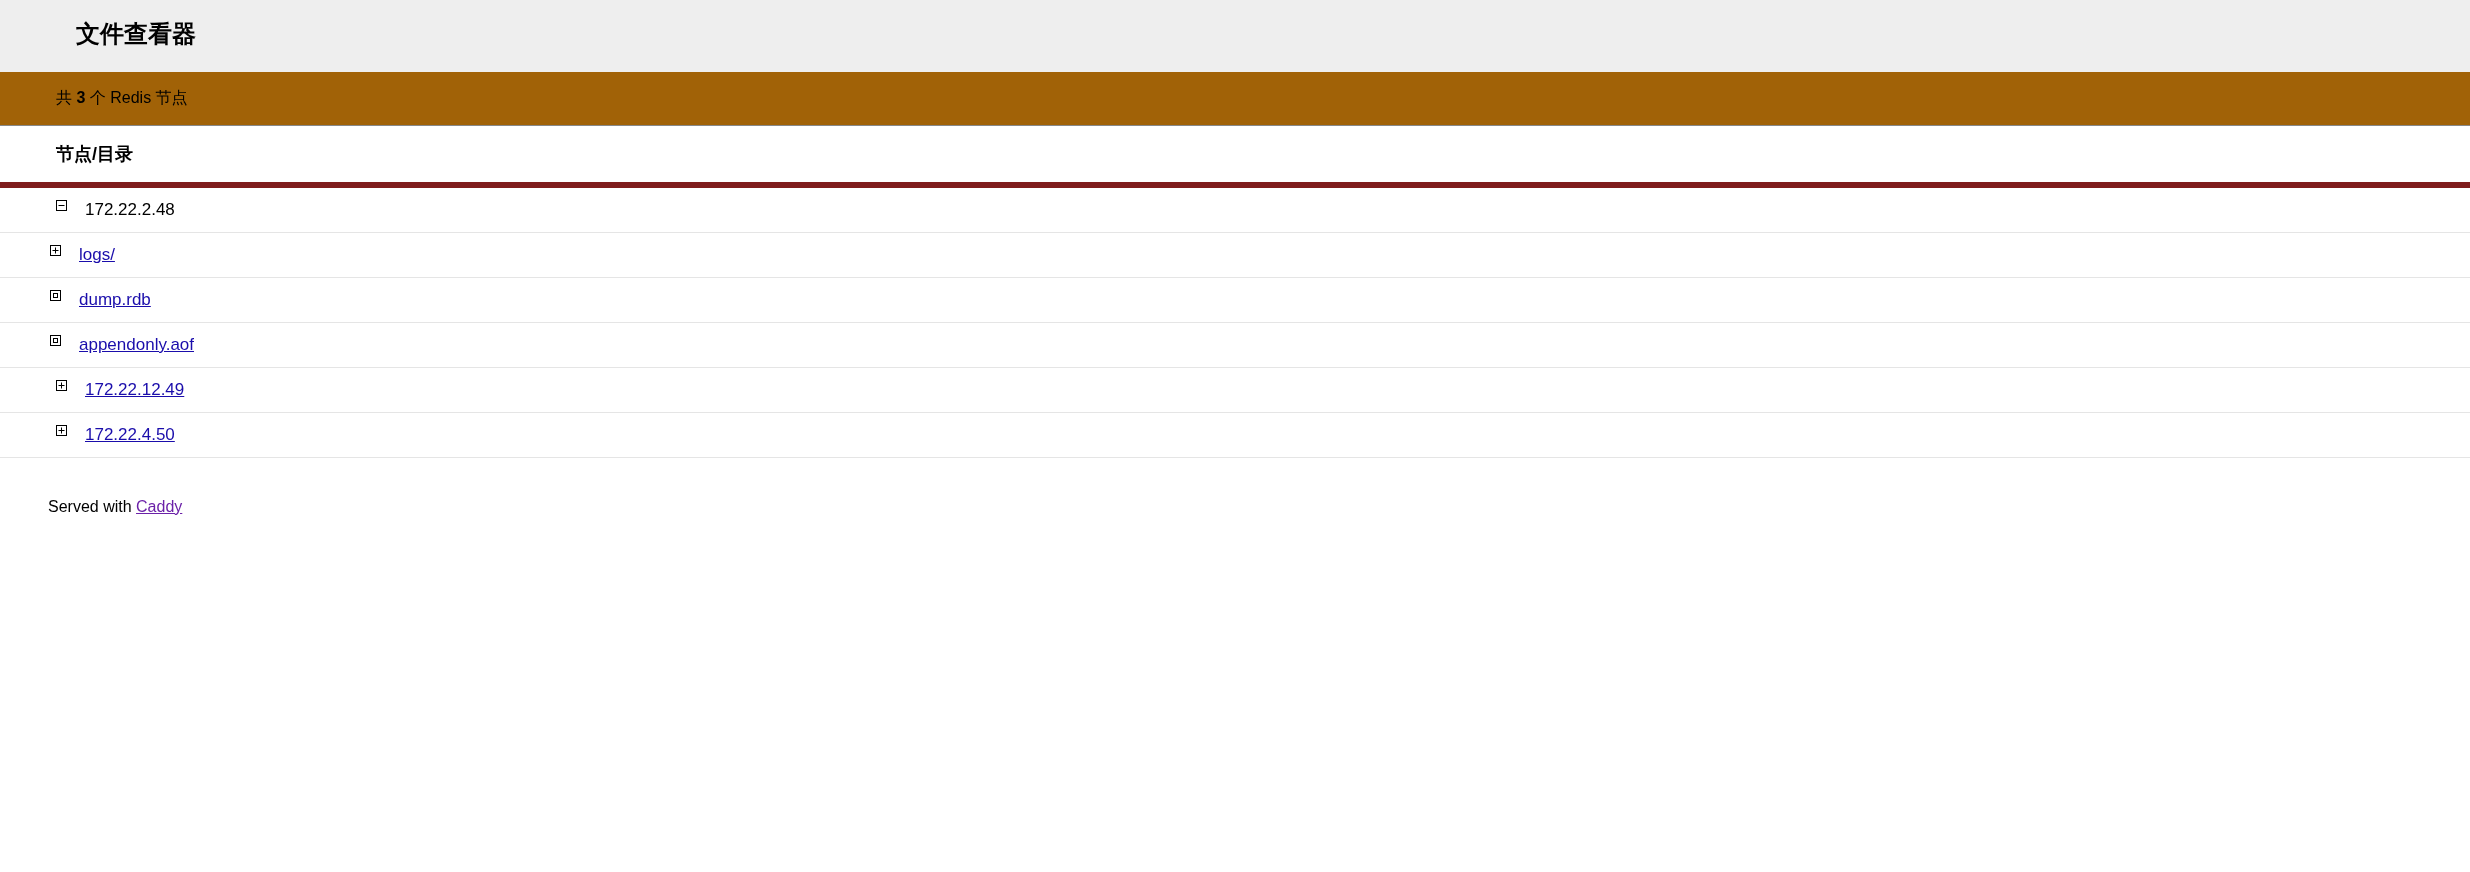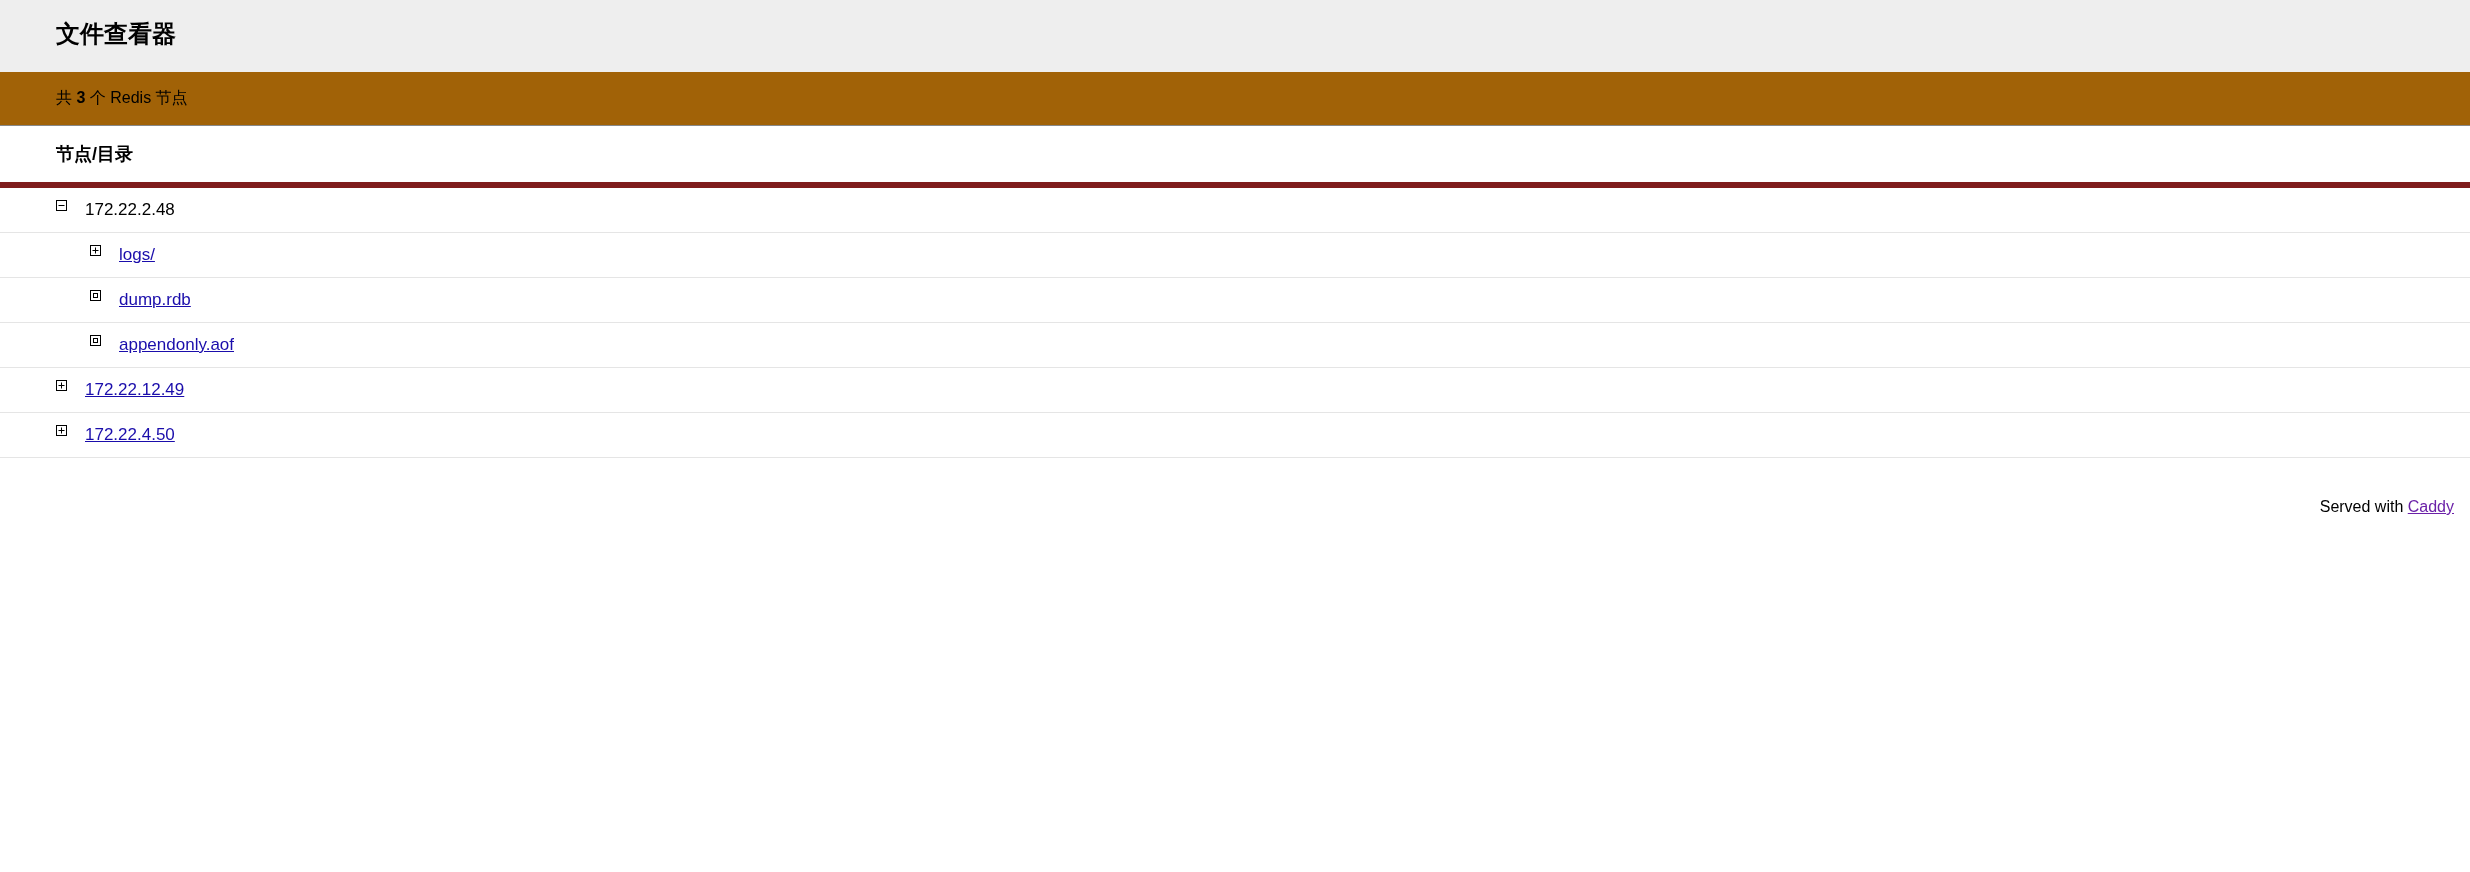--- a/index.html
+++ b/index.html
@@ -7,21 +7,21 @@
       padding: 0;
       box-sizing: border-box;
     }
     body {
       font-family: -apple-system, BlinkMacSystemFont, "Segoe UI", Helvetica, Arial, sans-serif;
       background: #fff;
       color: #000;
     }
     .header {
       background: #eeeeee;
-      padding: 18px 56px 22px;
+      padding: 18px 76px 22px;
     }
     .header h1 {
       font-size: 24px;
       font-weight: 700;
     }
     .subheader {
       padding: 16px 56px;
       background: #a16207;
       border-bottom: 1px solid #888;
       font-size: 16px;
@@ -38,42 +38,42 @@
       font-weight: 700;
     }
     .tree-row {
       display: flex;
       padding: 12px 56px;
       border-bottom: 1px solid #e5e5e5;
       font-size: 17px;
       gap: 18px;
     }
     .tree-row.level-1 {
-      padding-left: 90px;
+      padding-left: 50px;
     }
     .icon-box {
       width: 11px;
       height: 11px;
       display: inline-flex;
       align-items: center;
       justify-content: center;
       flex-shrink: 0;
     }
     .icon-box svg {
       display: block;
     }
     .node-label {
       color: #000;
     }
     .link {
       color: #1a0dab;
       text-decoration: underline;
     }
     .footer {
-      text-align: right;
+      text-align: left;
       padding: 40px 16px 20px;
       font-size: 16px;
       color: #000;
       margin-left: 32px;
     }
     .footer a {
       color: #6b21a8;
       text-decoration: underline;
     }
   </style>

